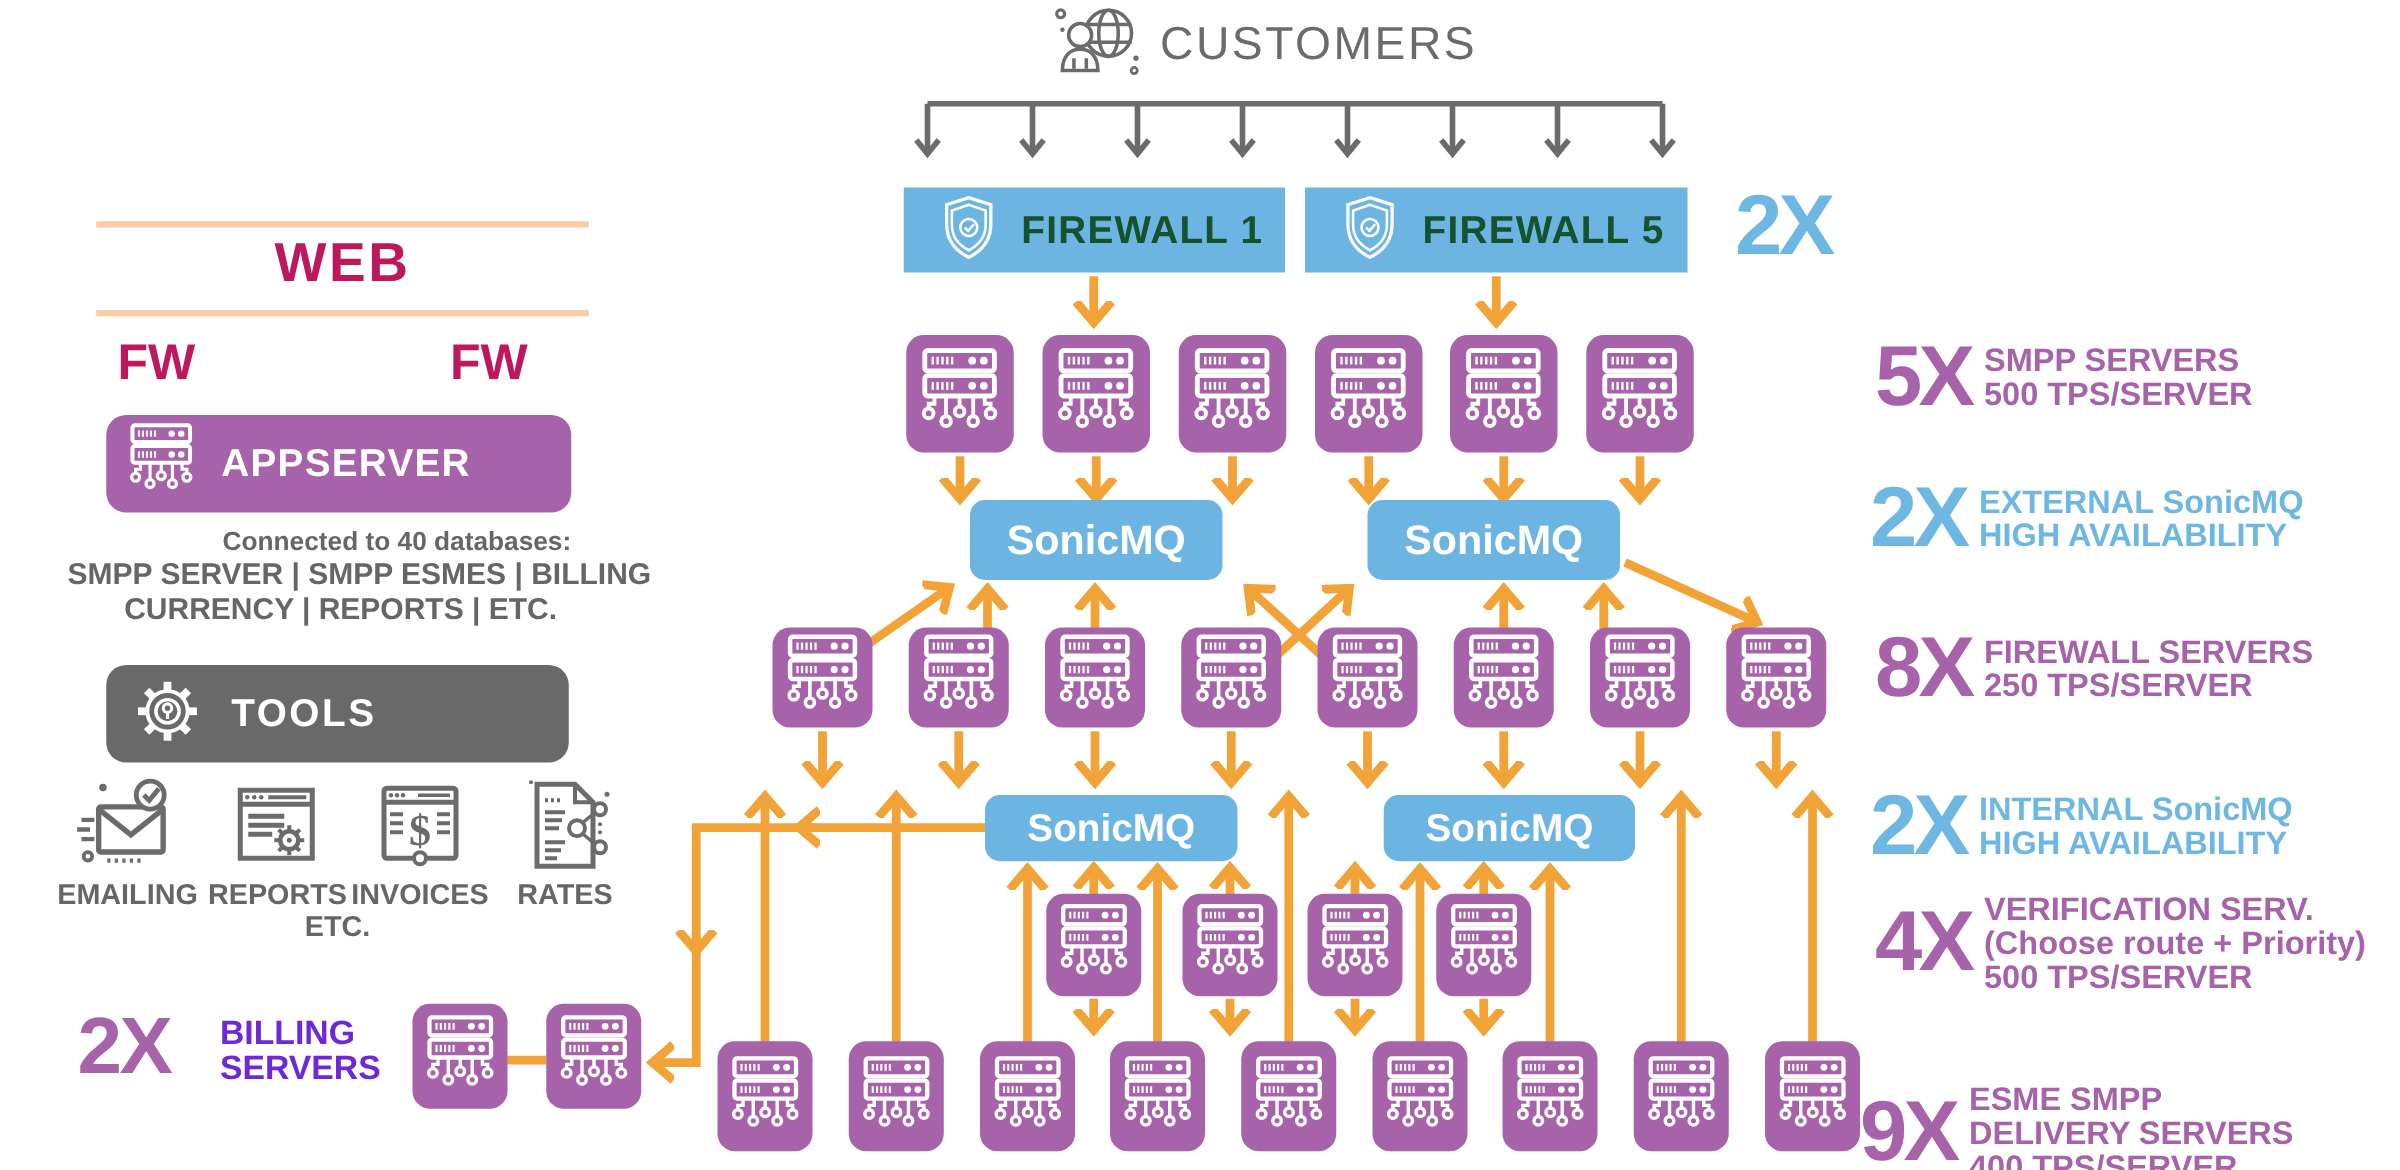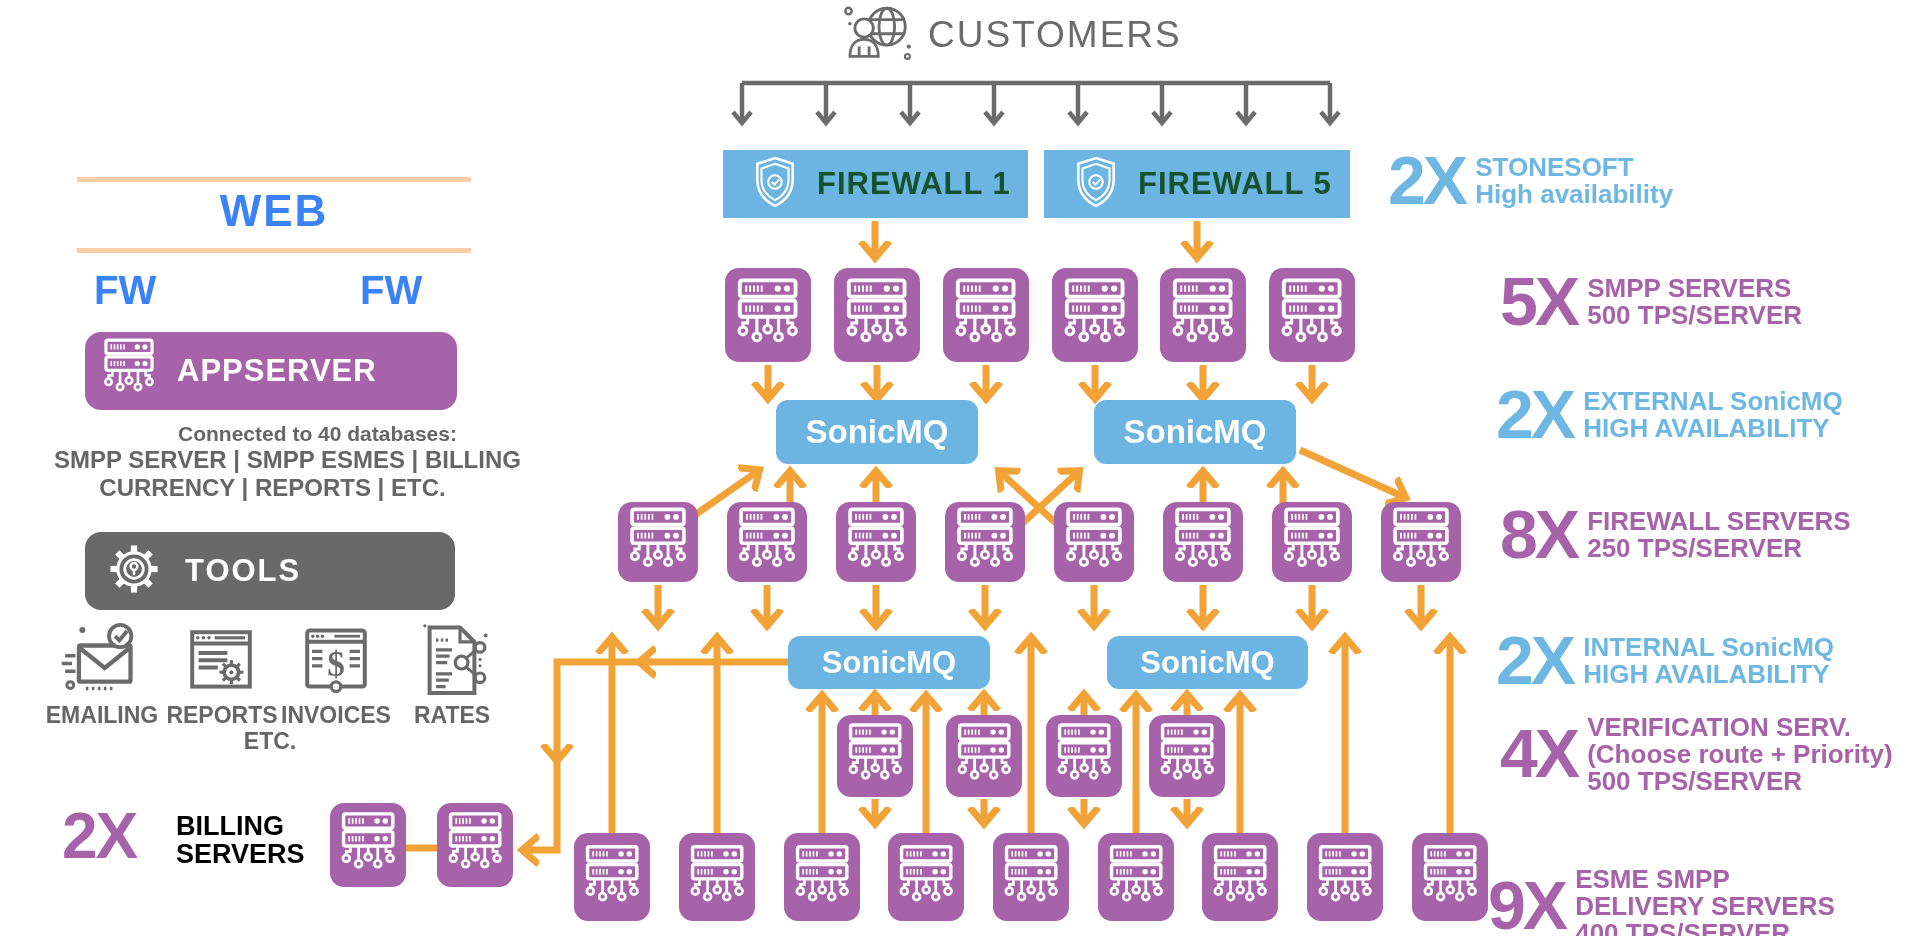--- a/index.html
+++ b/index.html
@@ -12,40 +12,40 @@
   .fwbox{position:absolute;z-index:2;background:#6CB4E2;display:flex;align-items:center;
          gap:16px;padding-left:26px;box-sizing:border-box;}
   .fwbox .lbl{color:#14532d;font-size:31px;font-weight:900;letter-spacing:1px;}
   .mqbox{position:absolute;z-index:3;background:#6CB4E2;border-radius:12px;display:flex;
          align-items:center;justify-content:center;color:#fff;font-weight:900;}
   .annot{position:absolute;z-index:2;display:flex;align-items:center;gap:10px;}
   .annot-num{font-size:68px;font-weight:900;letter-spacing:-3px;line-height:0.9;}
   .annot-lines{font-size:26px;font-weight:700;line-height:27px;white-space:nowrap;}
   .c-blue{color:#6FB7E3;} .c-purple{color:#A763A9;}
   .peach-line{position:absolute;z-index:2;height:5px;background:#F9CDA6;}
-  .blue-big{position:absolute;z-index:2;color:#3b82f6;font-weight:900;}
+  .blue-big{position:absolute;z-index:2;color:#be185d;font-weight:900;}
   .graytxt{position:absolute;z-index:2;color:#666;font-weight:700;text-align:center;}
   #appserver-box{position:absolute;z-index:2;left:85px;top:332px;width:372px;height:78px;
      background:#A763A9;border-radius:16px;display:flex;align-items:center;gap:16px;
      padding-left:12px;box-sizing:border-box;}
   #appserver-box .lbl{color:#fff;font-size:31px;font-weight:900;letter-spacing:1px;}
   #tools-box{position:absolute;z-index:2;left:85px;top:532px;width:370px;height:78px;
      background:#696969;border-radius:16px;display:flex;align-items:center;gap:20px;
      padding-left:18px;box-sizing:border-box;}
   #tools-box .lbl{color:#fff;font-size:31px;font-weight:900;letter-spacing:2px;}
   .tool-icon{position:absolute;z-index:2;}
   .tool-label{position:absolute;z-index:2;width:130px;text-align:center;color:#666;
      font-size:23px;font-weight:700;}
   #customers-label{position:absolute;z-index:2;left:928px;top:14px;font-size:37px;
      color:#6B6B6B;letter-spacing:2px;font-weight:400;}
   #customers-icon{position:absolute;z-index:2;left:840px;top:2px;}
   #billing-2x{position:absolute;z-index:2;left:62px;top:804px;font-size:64px;
      font-weight:900;letter-spacing:-2px;color:#A763A9;line-height:1;}
   #billing-lines{position:absolute;z-index:2;left:176px;top:812px;font-size:27px;
-     font-weight:700;line-height:28px;color:#000000;}
+     font-weight:700;line-height:28px;color:#6d28d9;}
   .hidden-defs{position:absolute;width:0;height:0;overflow:hidden;}
 </style>
 </head>
 <body>
 
 <svg class="hidden-defs" aria-hidden="true">
   <defs>
     <symbol id="srv" viewBox="0 0 100 100">
       <g fill="none" stroke="#fff">
         <rect x="14" y="5" width="72" height="21" rx="3" stroke-width="5"></rect>
@@ -483,24 +483,20 @@
           <use href="#srv"></use>
         </svg>
       </div>
       <div class="tile" style="left: 437px; top: 803px; width: 76px; height: 84px;">
         <svg viewBox="0 0 100 100">
           <use href="#srv"></use>
         </svg>
       </div>
       <div class="annot c-blue" style="left: 1388px; top: 146px; height: 70px;">
         <div class="annot-num">2X</div>
-        <div class="annot-lines">
-          <div>STONESOFT</div>
-          <div>High availability</div>
-        </div>
       </div>
       <div class="annot c-purple" style="left: 1500px; top: 270px; height: 64px;">
         <div class="annot-num">5X</div>
         <div class="annot-lines">
           <div>SMPP SERVERS</div>
           <div>500 TPS/SERVER</div>
         </div>
       </div>
       <div class="annot c-blue" style="left: 1496px; top: 383px; height: 64px;">
         <div class="annot-num">2X</div>

